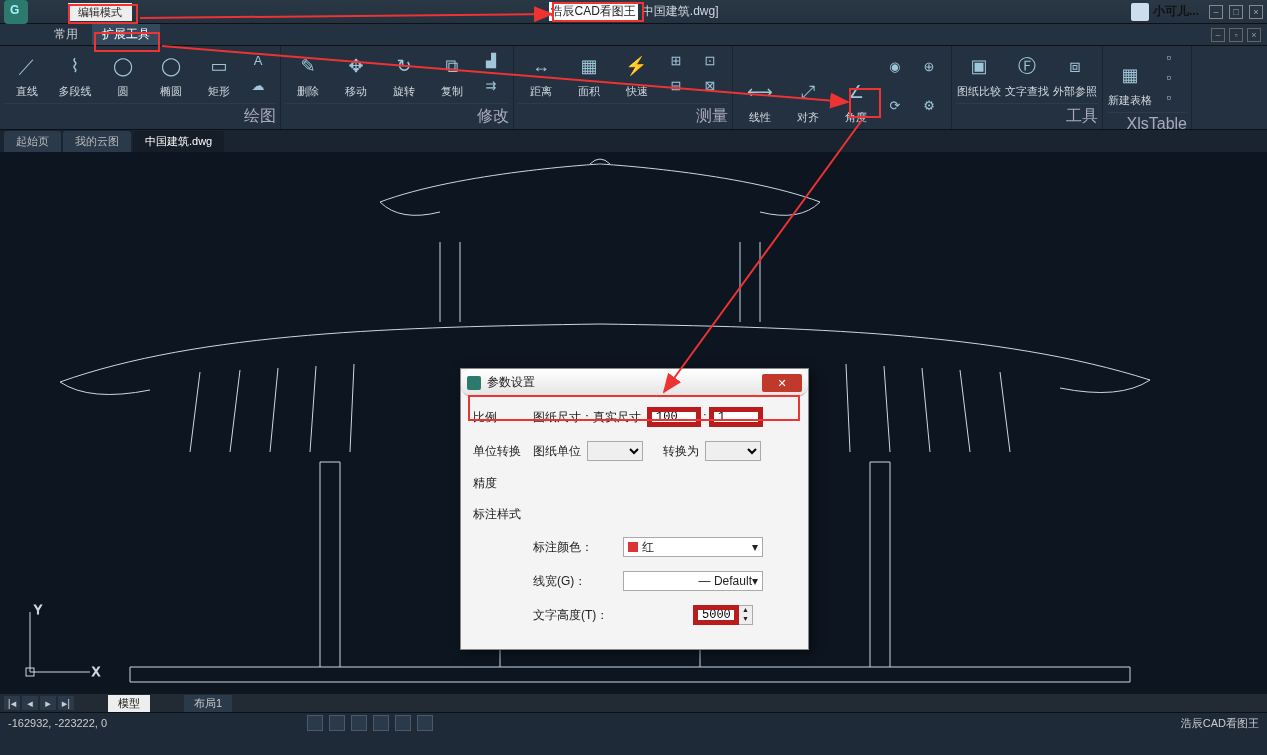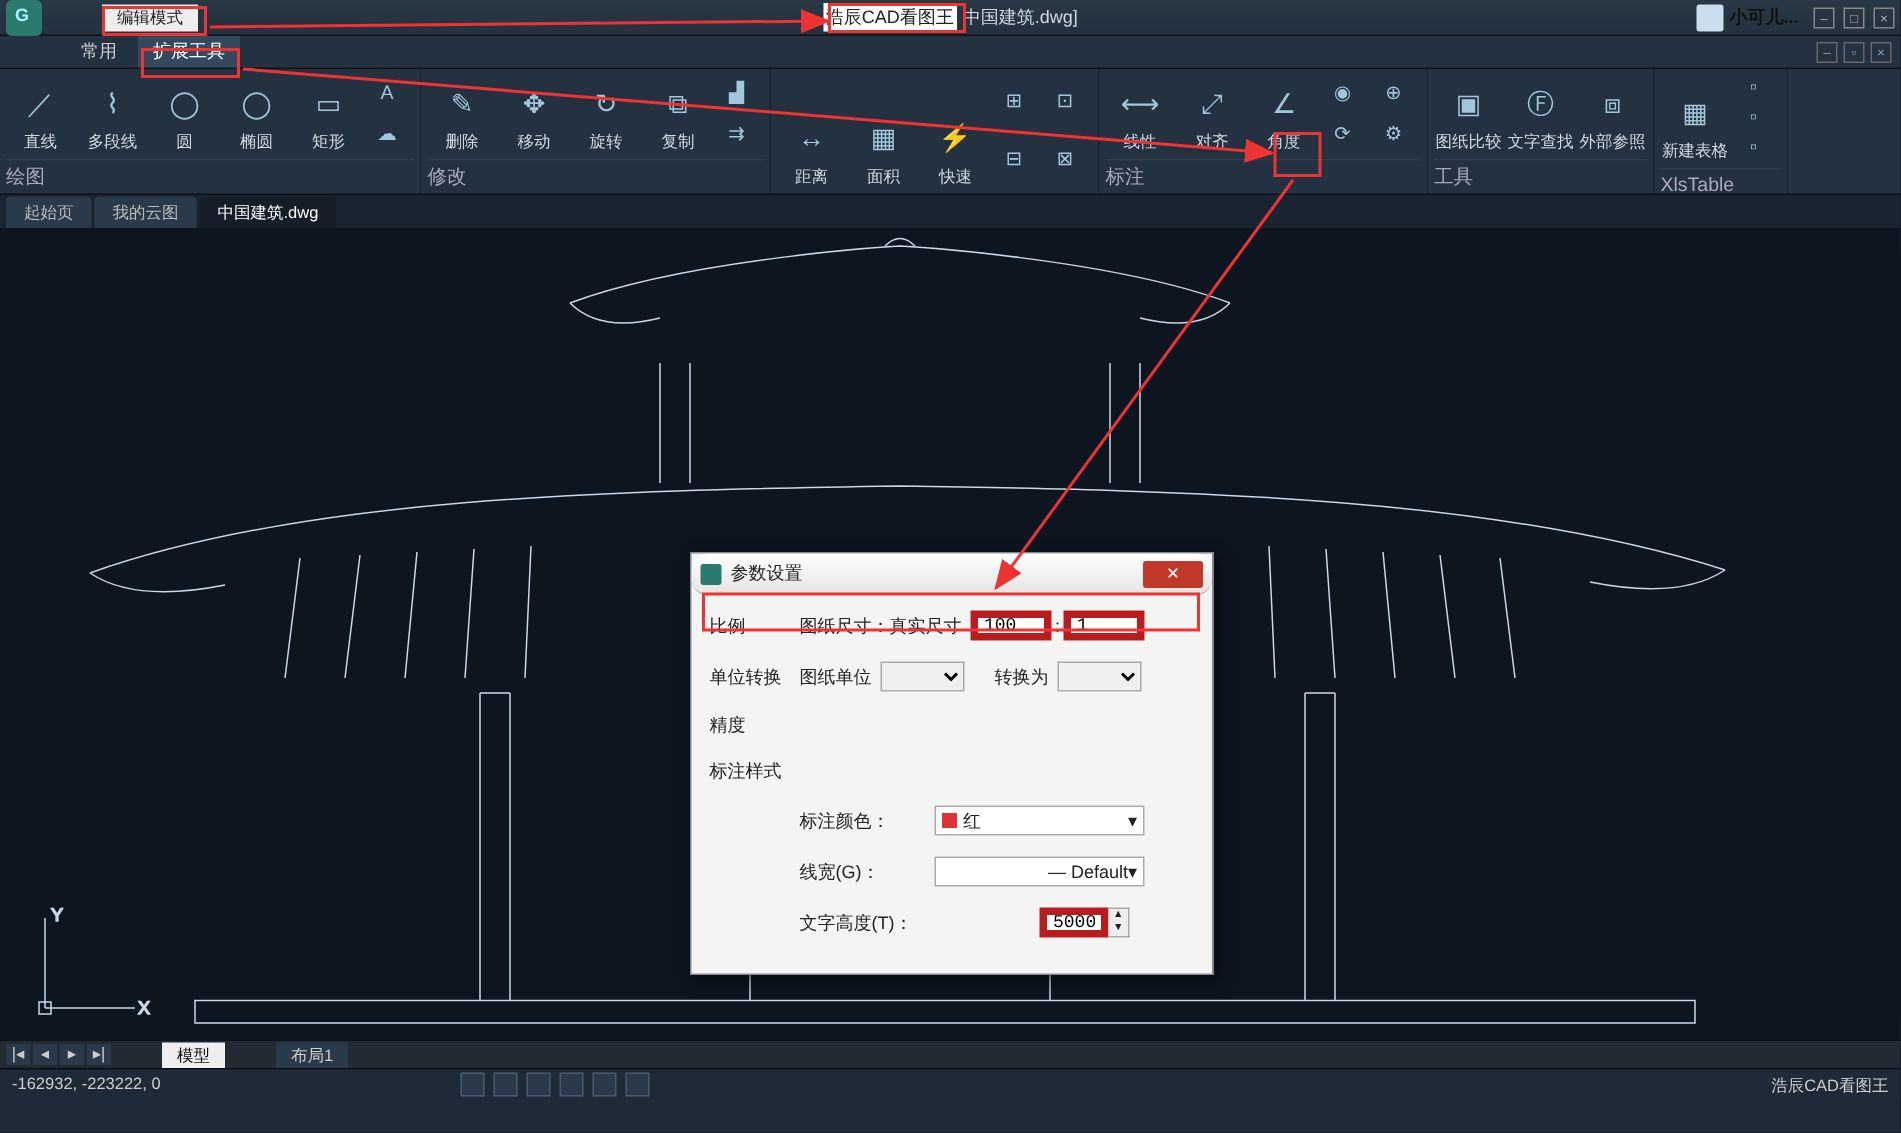--- a/index.html
+++ b/index.html
@@ -21,21 +21,21 @@
 .menurow { height:22px; background:#243140; display:flex; align-items:center; padding-left:44px; gap:4px; border-bottom:1px solid #111; }
 .menurow .tab { padding:2px 10px; color:#ccc; cursor:pointer; }
 .menurow .tab.active { background:#34495e; color:#fff; }
 .menurow .secondrow { position:absolute; right:6px; top:28px; display:flex; gap:4px; }
 .menurow .secondrow .winbtn { width:14px; height:14px; border:1px solid #666; font-size:9px; text-align:center; line-height:12px; color:#999; cursor:pointer; }
 
 
 .ribbon { height:84px; background:#243140; display:flex; border-bottom:1px solid #0a1018; }
 .rgroup { display:flex; flex-direction:column; padding:2px 4px 0; border-right:1px solid #1a2430; }
 .rgroup .tools { display:flex; gap:2px; flex:1; }
-.rgroup .glabel { text-align:left; padding:2px 0; color:#aab; font-size:13px; border-top:1px solid #2e3c4a; }
+.rgroup .glabel { text-align:right; padding:2px 0; color:#aab; font-size:16px; border-top:1px solid #2e3c4a; }
 .rbtn { display:flex; flex-direction:column; align-items:center; justify-content:flex-end; width:46px; cursor:pointer; padding:2px 0 4px; }
 .rbtn .ico { width:28px; height:28px; display:flex; align-items:center; justify-content:center; color:#9fc6d9; font-size:18px; }
 .rbtn .lbl { margin-top:4px; color:#d0d8e0; font-size:11px; }
 .minicol { display:flex; flex-direction:column; justify-content:space-around; padding:2px 4px; width:32px; }
 .minico { width:20px; height:20px; color:#9fc6d9; font-size:13px; text-align:center; cursor:pointer; }
 
 
 .filetabs { height:22px; background:#1a2430; display:flex; align-items:flex-end; padding-left:4px; }
 .ftab { padding:3px 12px; background:#2a3a4a; color:#bbb; margin-right:2px; border-top-left-radius:3px; border-top-right-radius:3px; cursor:pointer; font-size:11px; }
 .ftab.active { background:#151e28; color:#fff; }
@@ -191,20 +191,21 @@
         </div>
       <div class="minicol">
         <div class="minico">⊞</div>
         <div class="minico">⊟</div>
       </div>
       <div class="minicol">
         <div class="minico">⊡</div>
         <div class="minico">⊠</div>
       </div>
     </div>
+    <div class="glabel">测量</div>
   </div>
 
   <div class="rgroup">
     <div class="tools">
       <div class="rbtn">
           <div class="ico">⟷</div>
           <div class="lbl">线性</div>
         </div>
       <div class="rbtn">
           <div class="ico">⤢</div>
@@ -216,21 +217,20 @@
         </div>
       <div class="minicol">
         <div class="minico">◉</div>
         <div class="minico">⟳</div>
       </div>
       <div class="minicol">
         <div class="minico">⊕</div>
         <div class="minico">⚙</div>
       </div>
     </div>
-    <div class="glabel">标注</div>
   </div>
 
   <div class="rgroup">
     <div class="tools">
       <div class="rbtn">
           <div class="ico">▣</div>
           <div class="lbl">图纸比较</div>
         </div>
       <div class="rbtn">
           <div class="ico">Ⓕ</div>

